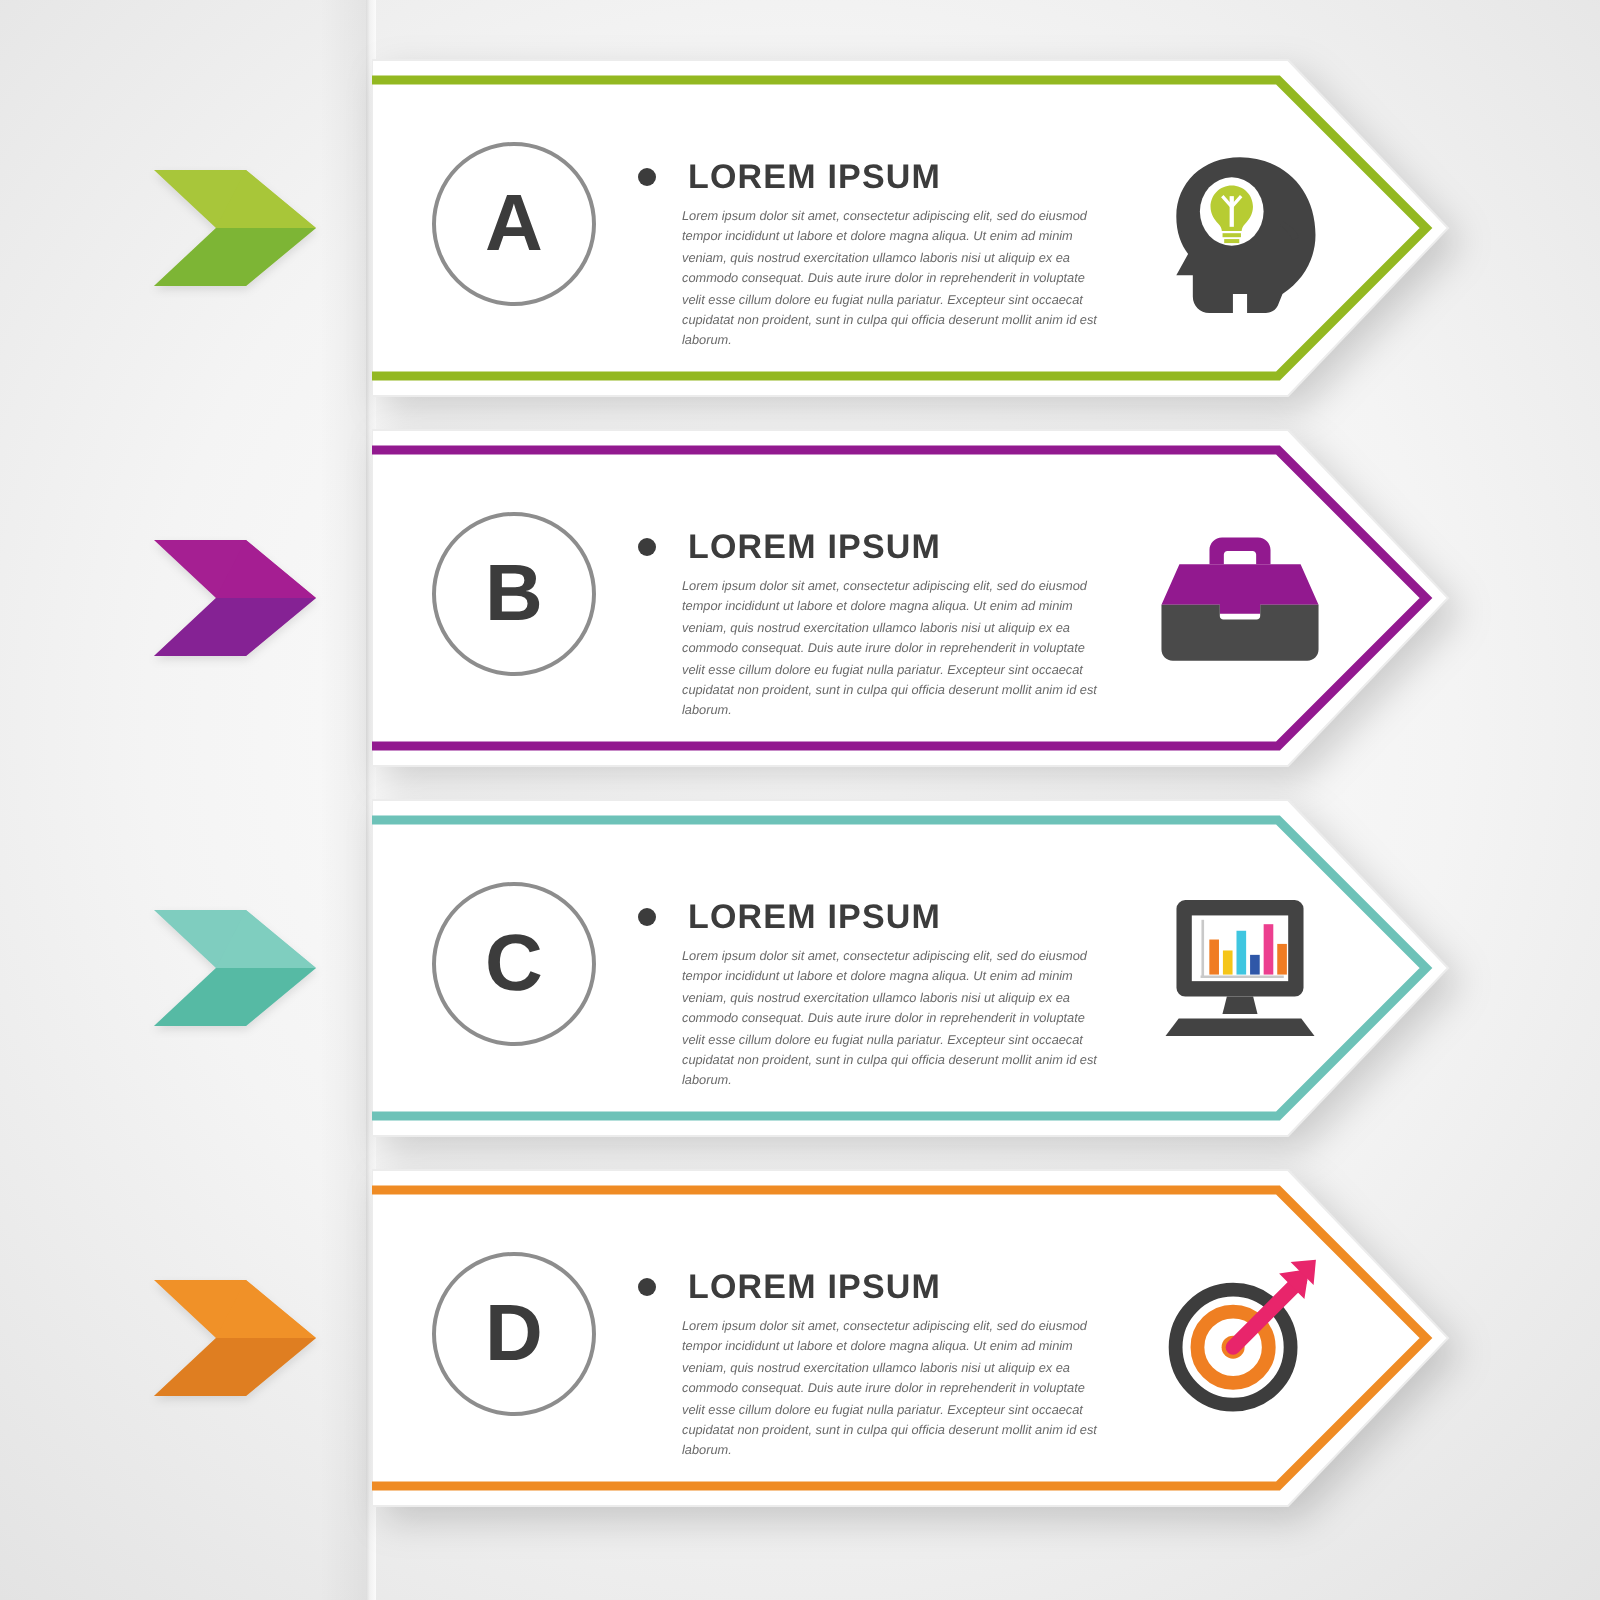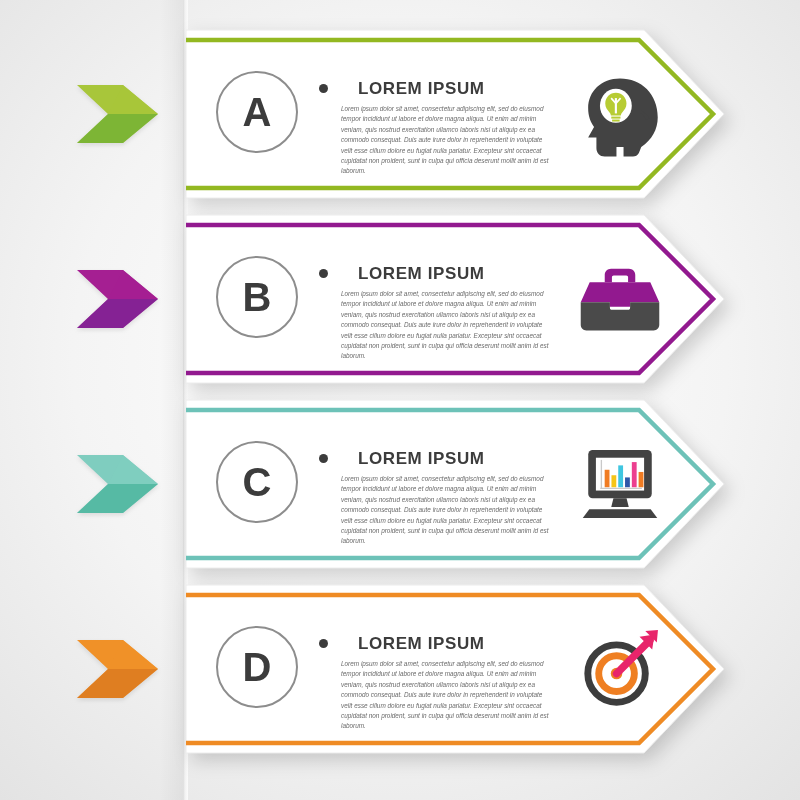--- a/index.html
+++ b/index.html
@@ -65,21 +65,21 @@
   }
   .letter-circle span{
     font-size:40px;font-weight:bold;color:#3c3c3c;
     letter-spacing:0px;line-height:1;
     font-family:"Liberation Sans",sans-serif;
   }
 
   .textblock{
     position:absolute;left:133px;top:52px;width:235px;
   }
-  .headline-row{display:flex;align-items:center;gap:30px;}
+  .headline-row{display:flex;align-items:center;gap:16px;}
   .bullet{
     width:9px;height:9px;border-radius:50%;background:#3c3c3c;flex:0 0 auto;
   }
   .headline{
     font-size:17px;font-weight:bold;color:#3c3c3c;
     letter-spacing:0.6px;line-height:1;white-space:nowrap;
   }
   .body-text{
     margin-top:7px;margin-left:22px;
     font-size:6.4px;line-height:1.62;color:#6a6a6a;

